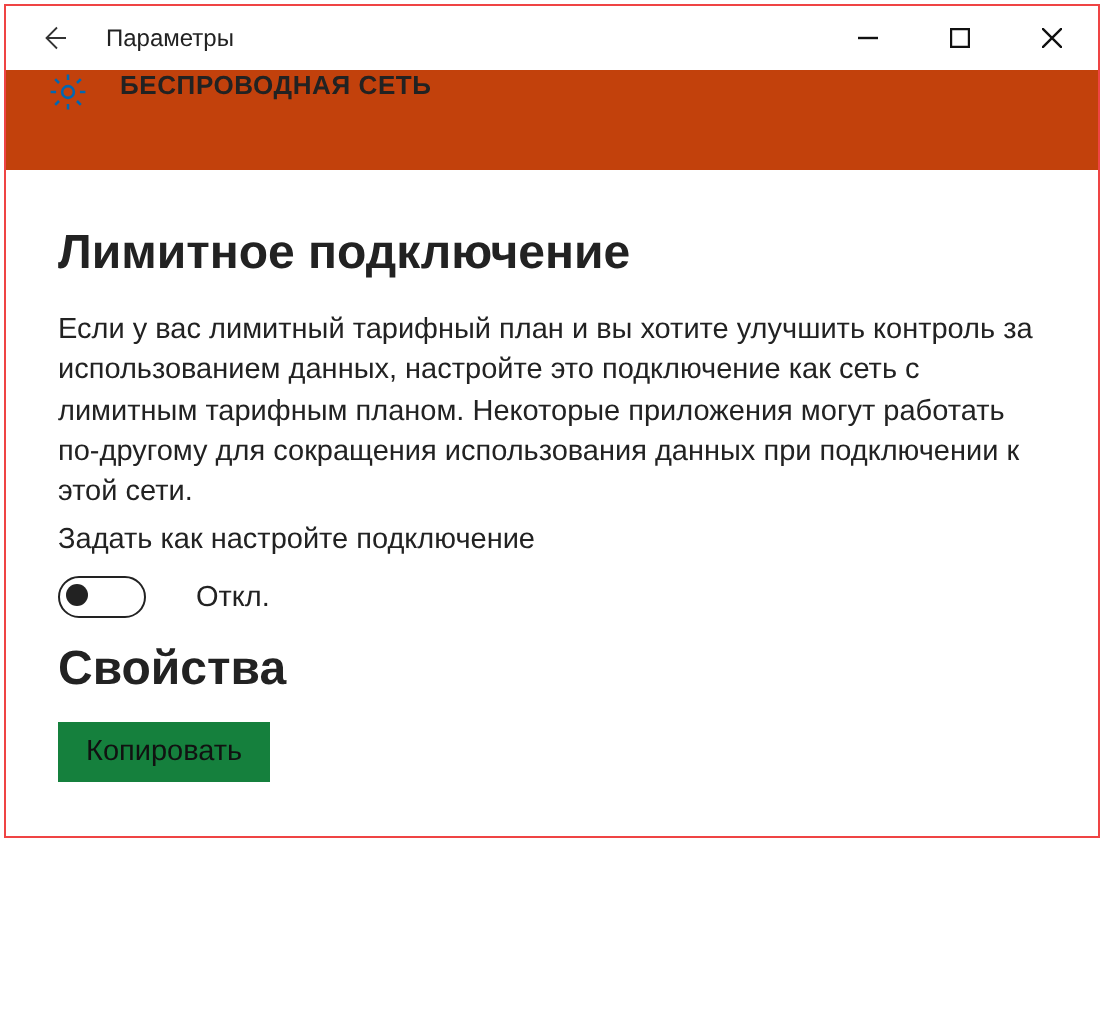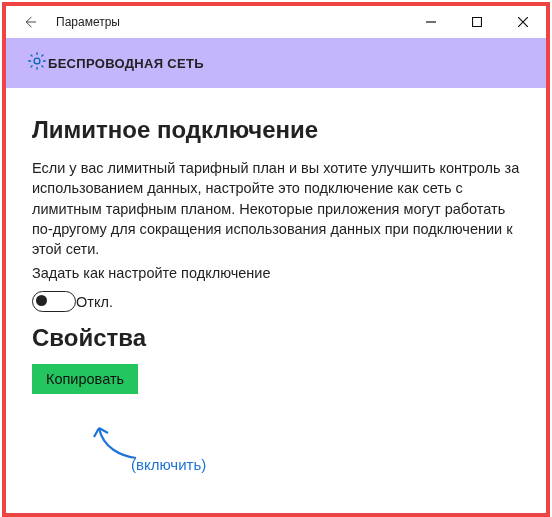--- a/index.html
+++ b/index.html
@@ -1,40 +1,40 @@
 <!DOCTYPE html>
 <html><head>
 <meta charset="utf-8">
 <style>
 html,body{margin:0;padding:0}
 body{font-family:"Segoe UI",Tahoma,sans-serif;background:#fff}
-.frame{box-sizing:border-box;width:548px;height:515px;margin:2px;border:4px solid #ef4444;position:relative;display:flex;flex-direction:column;overflow:hidden}
+.frame{box-sizing:border-box;width:548px;height:417px;margin:2px;border:1px solid #ef4444;position:relative;display:flex;flex-direction:column;overflow:hidden}
 .titlebar{height:32px;background:#fff;display:flex;align-items:center}
 .back{width:48px;height:32px;display:flex;align-items:center;justify-content:center}
 .back svg{width:18px;height:18px;stroke:#333;fill:none;stroke-width:1.2}
 .app-title{font-size:12px;color:#222;margin-left:2px}
 .sys{margin-left:auto;display:flex}
 .sysbtn{width:46px;height:32px;display:flex;align-items:center;justify-content:center}
 .sysbtn svg{width:10px;height:10px;stroke:#111;fill:none;stroke-width:1.2}
-.header{height:50px;background:#c4b5fd;display:flex;align-items:center;padding:0 20px;}
+.header{height:50px;background:#c2410c;display:flex;padding:0 20px;gap:15px}
 .gear svg{width:22px;height:22px;stroke:#0067b3;fill:none;stroke-width:1.4}
 .header-title{font-size:13px;font-weight:600;letter-spacing:.3px;color:#222}
 .content{flex:1;padding:10px 26px 20px;color:#222;position:relative}
 h1.section{font-weight:700;font-size:24px;margin:18px 0 14px}
 h1.section.props{margin:12px 0 10px}
 .desc{font-size:14.5px;line-height:1.4;margin:0 0 6px}
 .setting-label{font-size:14.5px;margin-bottom:10px}
-.toggle-row{display:flex;align-items:center;gap:0;margin-bottom:6px}
+.toggle-row{display:flex;align-items:center;gap:25px;margin-bottom:6px}
 .toggle{width:42px;height:19px;border:1.6px solid #222;border-radius:12px;position:relative;background:#fff}
 .toggle .knob{position:absolute;left:3px;top:2.5px;width:11px;height:11px;border-radius:50%;background:#222}
 .state{font-size:14.5px}
 .annot{position:absolute;left:85px;top:332px;width:160px;height:60px;pointer-events:none}
 .annot-text{color:#1e73d6;font-size:15px;position:absolute;left:40px;top:36px}
 .annot svg{position:absolute;left:0;top:0;width:60px;height:40px}
-.copybtn{display:inline-block;background:#22c55e;color:#111;border:none;font-size:14.5px;padding:7px 14px;margin-top:2px}
+.copybtn{display:inline-block;background:#15803d;color:#111;border:none;font-size:14.5px;padding:7px 14px;margin-top:2px}
 </style>
 </head>
 <body>
 
 <div class="frame">
 
   <div class="titlebar">
     <div class="back">
       <svg viewBox="0 0 24 24">
           <path d="M14 5l-7 7 7 7M7 12h13"></path>

